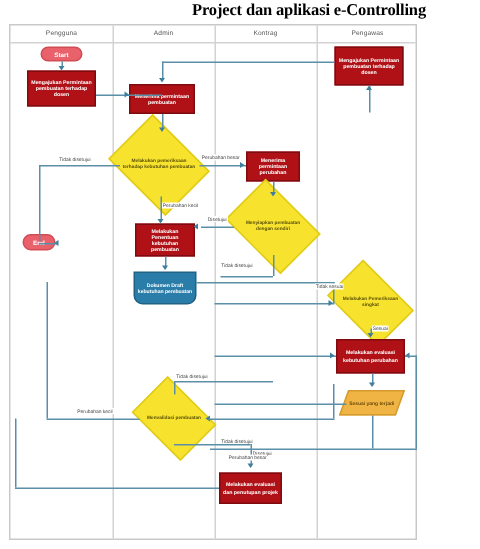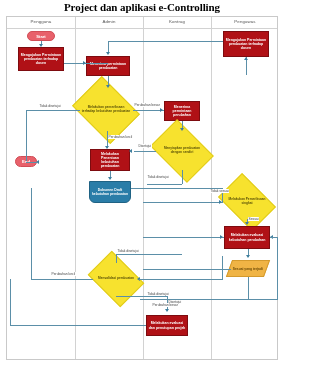--- a/index.html
+++ b/index.html
@@ -1,19 +1,19 @@
 <!DOCTYPE html>
 <html><head>
 <meta charset="utf-8">
 <style>
   html,body{margin:0;padding:0;background:#ffffff;}
   body{width:284px;height:366px;font-family:"Liberation Sans",sans-serif;overflow:hidden;}
 
   #title{
-    text-align:center;
+    text-align:right;
     font-family:"Liberation Serif",serif;
     font-weight:bold;
     font-size:11px;
     color:#000;
     line-height:13px;
     padding-top:1px;
     letter-spacing:-0.1px;
   }
 
   #frame{

